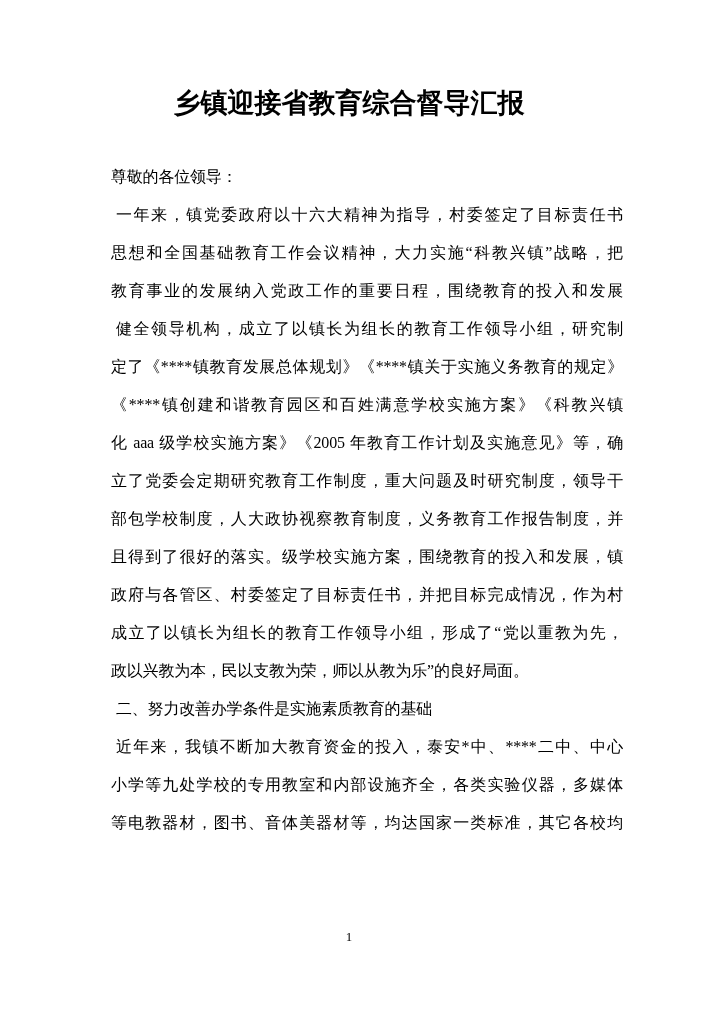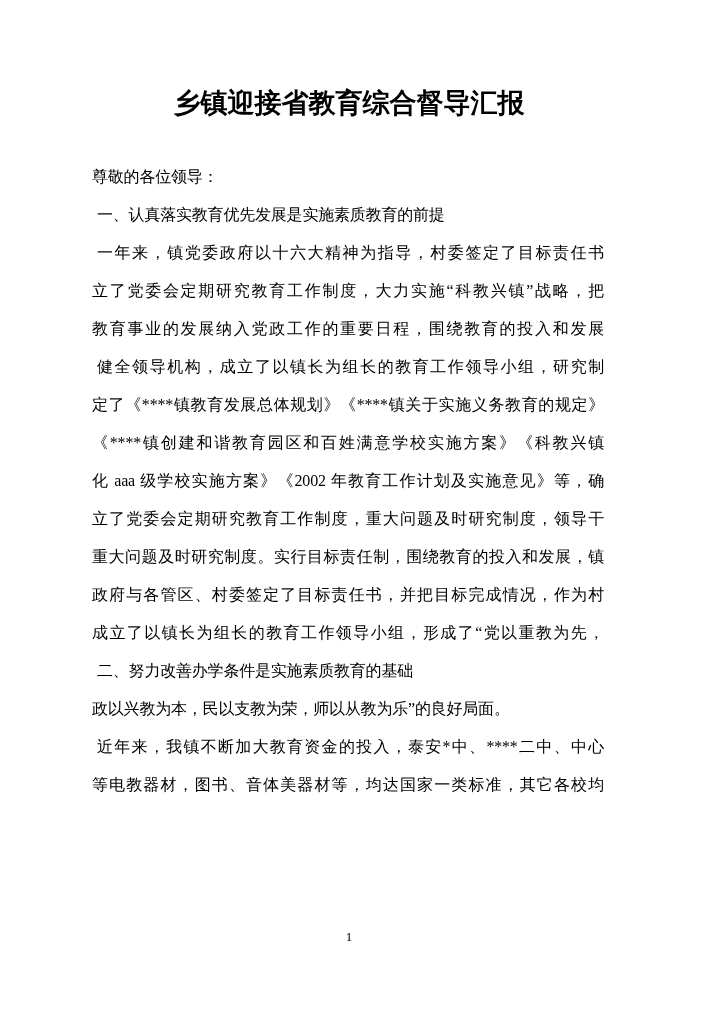--- a/index.html
+++ b/index.html
@@ -24,21 +24,21 @@
     margin: 0;
     text-align: center;
     font-size: 27px;
     line-height: 44px;
     font-weight: bold;
     white-space: nowrap;
   }
   .body-text {
     position: absolute;
     top: 158px;
-    left: 92px;
+    left: 111px;
     width: 512px;
   }
   .line {
     height: 38px;
     line-height: 38px;
     font-size: 16px;
     letter-spacing: -0.2px;
     white-space: nowrap;
     overflow: hidden;
   }
@@ -62,32 +62,33 @@
   }
 </style>
 </head>
 <body>
 
 <div class="page">
   <h1 class="title">乡镇迎接省教育综合督导汇报</h1>
 
   <div class="body-text">
       <div class="line">尊敬的各位领导：</div>
-      <div class="line indent">一、认真落实教育优先发展是实施素质教育的前提</div>
       <div class="line indent justify">一年来，镇党委政府以十六大精神为指导，村委签定了目标责任书</div>
-      <div class="line justify">立了党委会定期研究教育工作制度，大力实施“科教兴镇”战略，把</div>
+      <div class="line justify">思想和全国基础教育工作会议精神，大力实施“科教兴镇”战略，把</div>
       <div class="line justify">教育事业的发展纳入党政工作的重要日程，围绕教育的投入和发展</div>
       <div class="line indent justify">健全领导机构，成立了以镇长为组长的教育工作领导小组，研究制</div>
       <div class="line justify">定了《****镇教育发展总体规划》《****镇关于实施义务教育的规定》</div>
       <div class="line justify">《****镇创建和谐教育园区和百姓满意学校实施方案》《科教兴镇</div>
-      <div class="line justify">化 aaa 级学校实施方案》《2002 年教育工作计划及实施意见》等，确</div>
+      <div class="line justify">化 aaa 级学校实施方案》《2005 年教育工作计划及实施意见》等，确</div>
       <div class="line justify">立了党委会定期研究教育工作制度，重大问题及时研究制度，领导干</div>
-      <div class="line justify">重大问题及时研究制度。实行目标责任制，围绕教育的投入和发展，镇</div>
+      <div class="line justify">部包学校制度，人大政协视察教育制度，义务教育工作报告制度，并</div>
+      <div class="line justify">且得到了很好的落实。级学校实施方案，围绕教育的投入和发展，镇</div>
       <div class="line justify">政府与各管区、村委签定了目标责任书，并把目标完成情况，作为村</div>
       <div class="line justify">成立了以镇长为组长的教育工作领导小组，形成了“党以重教为先，</div>
+      <div class="line">政以兴教为本，民以支教为荣，师以从教为乐”的良好局面。</div>
       <div class="line indent">二、努力改善办学条件是实施素质教育的基础</div>
-      <div class="line">政以兴教为本，民以支教为荣，师以从教为乐”的良好局面。</div>
       <div class="line indent justify">近年来，我镇不断加大教育资金的投入，泰安*中、****二中、中心</div>
+      <div class="line justify">小学等九处学校的专用教室和内部设施齐全，各类实验仪器，多媒体</div>
       <div class="line justify">等电教器材，图书、音体美器材等，均达国家一类标准，其它各校均</div>
     </div>
 
   <div class="page-number">1</div>
 </div>
 
 </body></html>

